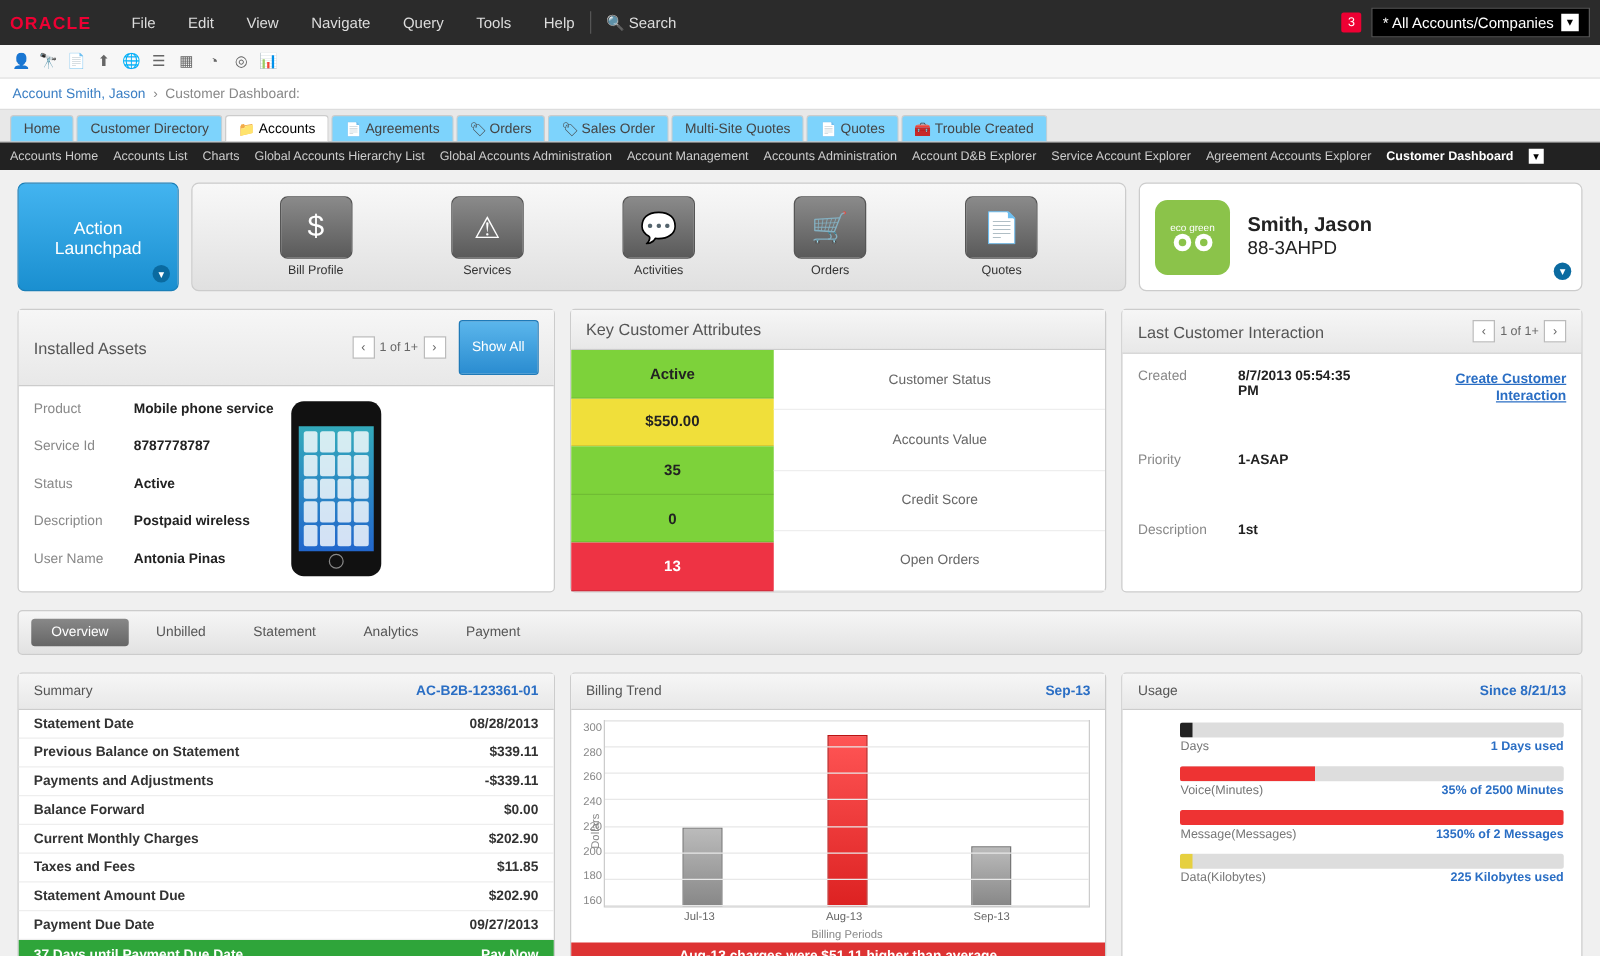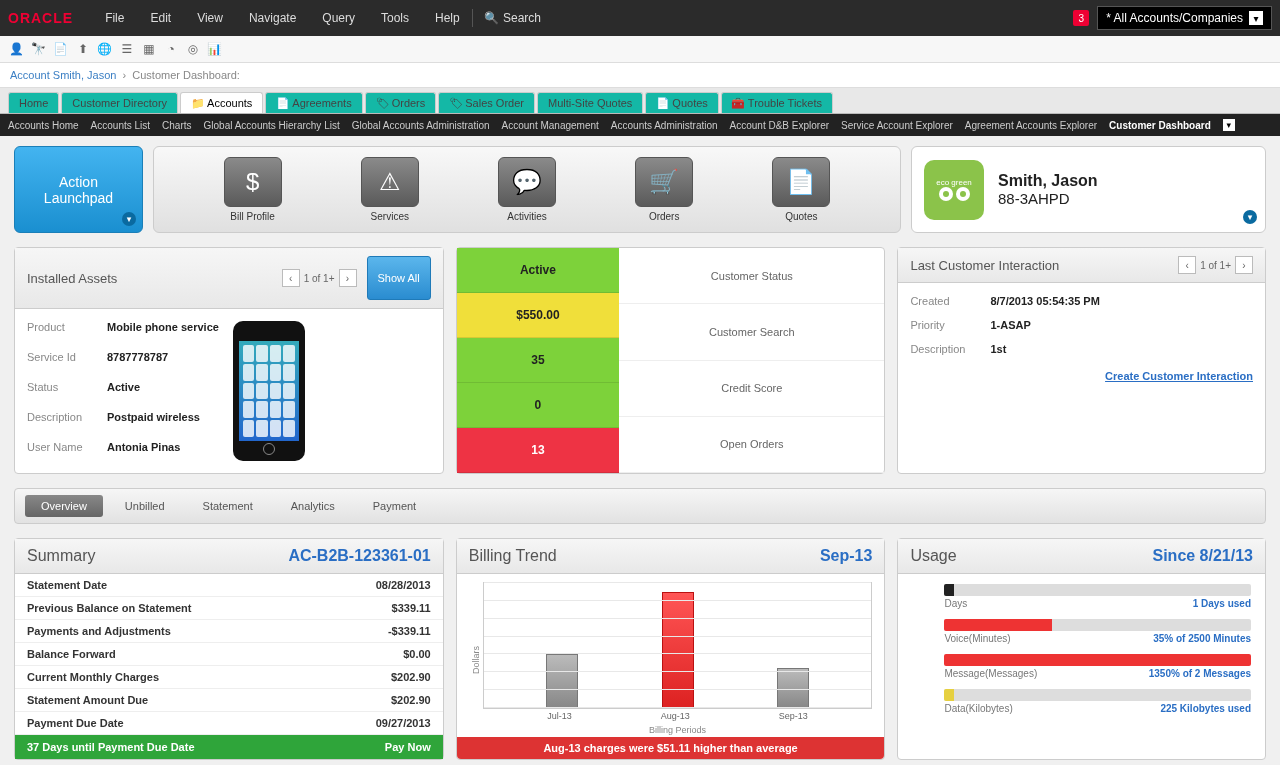--- a/index.html
+++ b/index.html
@@ -19,21 +19,21 @@
 
 .toolbar { background: #f7f7f7; border-bottom: 1px solid #ddd; padding: 4px 8px; display: flex; gap: 4px; align-items: center; }
 .tb-icon { width: 18px; height: 18px; display: flex; align-items: center; justify-content: center; color: #666; font-size: 12px; cursor:pointer; }
 
 
 .breadcrumb { background: #fff; padding: 6px 10px; font-size: 11px; color: #888; border-bottom: 1px solid #ddd; }
 .breadcrumb a { color: #3b7fc4; text-decoration: none; }
 
 
 .navtabs { background: #e8e8e8; display: flex; align-items: flex-end; padding: 4px 8px 0; gap: 2px; border-bottom: 1px solid #bbb; }
-.navtab { background: #14b8a6; border: 1px solid #ccc; border-bottom: none; padding: 4px 10px; font-size: 11px; color: #444; cursor: pointer; display: flex; align-items: center; gap: 4px; border-radius: 3px 3px 0 0; }
+.navtab { background: #7dd3fc; border: 1px solid #ccc; border-bottom: none; padding: 4px 10px; font-size: 11px; color: #444; cursor: pointer; display: flex; align-items: center; gap: 4px; border-radius: 3px 3px 0 0; }
 .navtab.active { background: #fff; color: #000; }
 .navtab .ico { width: 12px; height: 12px; }
 
 
 .subnav { background: #222; display: flex; align-items: center; padding: 0 8px; height: 22px; gap: 12px; overflow:hidden;}
 .subnav-item { color: #ccc; font-size: 10px; cursor: pointer; white-space:nowrap;}
 .subnav-item.active { color: #fff; font-weight:bold;}
 .subnav-dd { background:#fff; color:#000; width:12px; height:12px; font-size:9px; display:flex; align-items:center; justify-content:center;}
 
 
@@ -88,21 +88,21 @@
 .lci-link { color:#2a6ec4; text-decoration:underline; font-weight:bold; font-size:11px; cursor:pointer;}
 
 
 .btabs { background: linear-gradient(#f6f6f6,#e2e2e2); border:1px solid #ccc; border-radius:4px; display:flex; gap:6px; padding:6px 10px; margin-bottom:14px;}
 .btab { padding:5px 16px; font-size:11px; color:#555; cursor:pointer; border-radius:3px;}
 .btab.active { background: linear-gradient(#888,#666); color:#fff;}
 
 
 .botrow { display:flex; gap:12px;}
 .bpanel { background:#fff; border:1px solid #ccc; border-radius:4px; flex:1; display:flex; flex-direction:column;}
-.bpanel-hd { background:linear-gradient(#f6f6f6,#e8e8e8); border-bottom:1px solid #ccc; padding:8px 12px; display:flex; align-items:center; font-size:16px; color:#555;}
+.bpanel-hd { background:linear-gradient(#f6f6f6,#e8e8e8); border-bottom:1px solid #ccc; padding:8px 12px; display:flex; align-items:center; font-size:11px; color:#555;}
 .bpanel-hd .right { margin-left:auto; color:#2a6ec4; font-weight:bold;}
 
 
 .sum-table { font-size:11px; }
 .sum-row { display:flex; justify-content:space-between; padding:5px 12px; border-bottom:1px solid #eee;}
 .sum-row .k { color:#333; font-weight:bold;} .sum-row .v{ color:#333; font-weight:bold;}
 .pay-row { background:#2fa53a; color:#fff; display:flex; justify-content:space-between; padding:6px 12px; font-weight:bold; font-size:11px;}
 
 
 .chart-wrap{ padding:8px 12px 0; display:flex; flex-direction:column; flex:1;}
@@ -196,21 +196,21 @@
     </div>
     <div class="navtab">
       <span>Multi-Site Quotes</span>
     </div>
     <div class="navtab">
       <span class="ico">📄</span>
       <span>Quotes</span>
     </div>
     <div class="navtab">
       <span class="ico">🧰</span>
-      <span>Trouble Tickets</span>
+      <span>Trouble Created</span>
     </div>
   </div>
 
 <div class="subnav" id="subnav">
     <div class="subnav-item">Accounts Home</div>
     <div class="subnav-item">Accounts List</div>
     <div class="subnav-item">Charts</div>
     <div class="subnav-item">Global Accounts Hierarchy List</div>
     <div class="subnav-item">Global Accounts Administration</div>
     <div class="subnav-item">Account Management</div>
@@ -314,47 +314,50 @@
               <div class="app"></div>
               <div class="app"></div>
               <div class="app"></div>
             </div>
           <div class="home"></div>
         </div>
       </div>
     </div>
 
     <div class="panel" style="flex:1.05">
+      <div class="panel-hd">
+          <span>Key Customer Attributes</span>
+        </div>
       <div class="kca-body" id="kca">
           <div class="kca-values">
             <div class="kca-row g-green">Active</div>
             <div class="kca-row g-yellow">$550.00</div>
             <div class="kca-row g-green">35</div>
             <div class="kca-row g-green">0</div>
             <div class="kca-row g-red">13</div>
           </div>
           <div class="kca-labels">
             <div class="kca-lab">Customer Status</div>
-            <div class="kca-lab">Customer Search</div>
+            <div class="kca-lab">Accounts Value</div>
             <div class="kca-lab">Credit Score</div>
             <div class="kca-lab">Open Orders</div>
           </div>
         </div>
     </div>
 
     <div class="panel" style="flex:0.9">
       <div class="panel-hd">
         <span>Last Customer Interaction</span>
         <div class="pager">
           <div class="pager-btn">‹</div>
           <span>1 of 1+</span>
           <div class="pager-btn">›</div>
         </div>
       </div>
-      <div class="panel-body" style="flex-direction:column; gap:14px;">
+      <div class="panel-body" style="flex-direction:row; gap:14px;">
         <div class="lci-fields" id="lci-fields">
             <div class="lab">Created</div>
             <div class="val">8/7/2013 05:54:35 PM</div>
             <div class="lab">Priority</div>
             <div class="val">1-ASAP</div>
             <div class="lab">Description</div>
             <div class="val">1st</div>
           </div>
         <div style="text-align:right;"><span class="lci-link">Create Customer Interaction</span></div>
       </div>
@@ -391,20 +394,24 @@
           </div>
           <div class="sum-row">
             <span class="k">Balance Forward</span>
             <span class="v">$0.00</span>
           </div>
           <div class="sum-row">
             <span class="k">Current Monthly Charges</span>
             <span class="v">$202.90</span>
           </div>
           <div class="sum-row">
+            <span class="k">Taxes and Fees</span>
+            <span class="v">$11.85</span>
+          </div>
+          <div class="sum-row">
             <span class="k">Statement Amount Due</span>
             <span class="v">$202.90</span>
           </div>
           <div class="sum-row">
             <span class="k">Payment Due Date</span>
             <span class="v">09/27/2013</span>
           </div>
         </div>
       <div class="pay-row">
         <span>37 Days until Payment Due Date</span>
@@ -415,20 +422,30 @@
     <div class="bpanel" style="flex:1.05">
       <div class="bpanel-hd">
         <span>Billing Trend</span>
         <span class="right">Sep-13</span>
       </div>
       <div class="chart-wrap">
         <div class="chart-area">
           <div class="ylabel">Dollars</div>
           <div class="plot">
             <div class="grid" id="grid">
+              <div class="ticks" id="yticks">
+                  <div>300</div>
+                  <div>280</div>
+                  <div>260</div>
+                  <div>240</div>
+                  <div>220</div>
+                  <div>200</div>
+                  <div>180</div>
+                  <div>160</div>
+                </div>
               <div class="bars" id="bars">
                   <div class="bar" style="height: 42.8571%;"></div>
                   <div class="bar red" style="height: 92.8571%;"></div>
                   <div class="bar" style="height: 32.1429%;"></div>
                 </div>
             <div class="gline" style="bottom: 0%;"></div>
                 <div class="gline" style="bottom: 14.2857%;"></div>
                 <div class="gline" style="bottom: 28.5714%;"></div>
                 <div class="gline" style="bottom: 42.8571%;"></div>
                 <div class="gline" style="bottom: 57.1429%;"></div>

